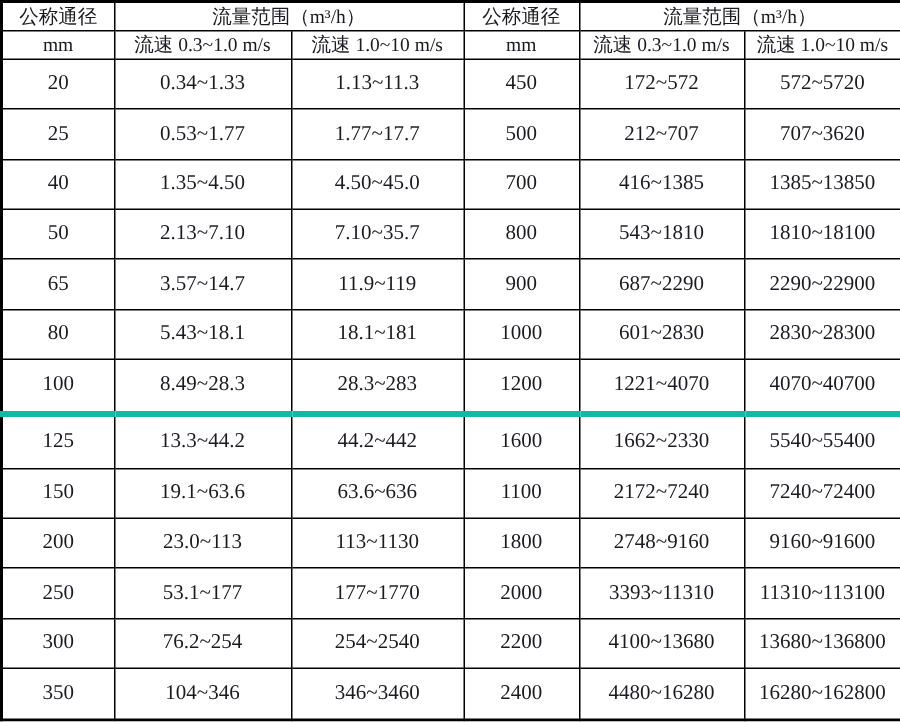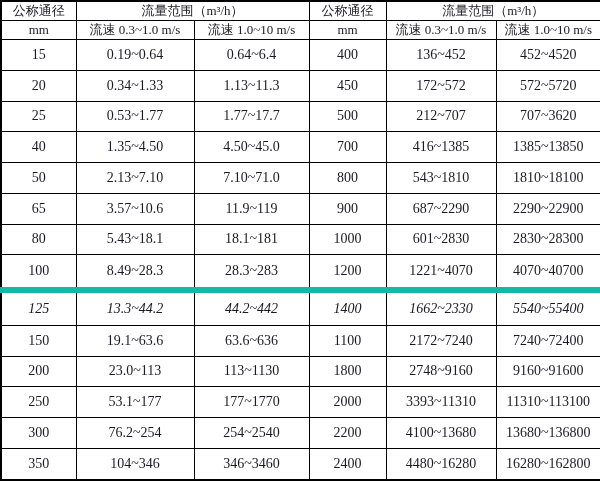--- a/index.html
+++ b/index.html
@@ -32,22 +32,21 @@
     white-space: nowrap;
   }
   .flow-table th {
     font-size: 13px;
   }
   .flow-table td {
     font-size: 14px;
   }
   
   .flow-table tr.thick-top td {
-    border-top: 6px solid #14b8a6;
-    font-style: italic;
+    border-top: 4px solid #14b8a6;
   }
 </style>
 </head>
 <body>
 
 <table class="flow-table">
   <colgroup>
     <col style="width:75px">
     <col style="width:118px">
     <col style="width:115px">
@@ -66,28 +65,20 @@
       <th>mm</th>
       <th>流速 0.3~1.0 m/s</th>
       <th>流速 1.0~10 m/s</th>
       <th>mm</th>
       <th>流速 0.3~1.0 m/s</th>
       <th>流速 1.0~10 m/s</th>
     </tr>
   </thead>
   <tbody>
     <tr>
-      <td>15</td>
-      <td>0.19~0.64</td>
-      <td>0.64~6.4</td>
-      <td>400</td>
-      <td>136~452</td>
-      <td>452~4520</td>
-    </tr>
-    <tr>
       <td>20</td>
       <td>0.34~1.33</td>
       <td>1.13~11.3</td>
       <td>450</td>
       <td>172~572</td>
       <td>572~5720</td>
     </tr>
     <tr>
       <td>25</td>
       <td>0.53~1.77</td>
@@ -100,28 +91,28 @@
       <td>40</td>
       <td>1.35~4.50</td>
       <td>4.50~45.0</td>
       <td>700</td>
       <td>416~1385</td>
       <td>1385~13850</td>
     </tr>
     <tr>
       <td>50</td>
       <td>2.13~7.10</td>
-      <td>7.10~71.0</td>
+      <td>7.10~35.7</td>
       <td>800</td>
       <td>543~1810</td>
       <td>1810~18100</td>
     </tr>
     <tr>
       <td>65</td>
-      <td>3.57~10.6</td>
+      <td>3.57~14.7</td>
       <td>11.9~119</td>
       <td>900</td>
       <td>687~2290</td>
       <td>2290~22900</td>
     </tr>
     <tr>
       <td>80</td>
       <td>5.43~18.1</td>
       <td>18.1~181</td>
       <td>1000</td>
@@ -133,21 +124,21 @@
       <td>8.49~28.3</td>
       <td>28.3~283</td>
       <td>1200</td>
       <td>1221~4070</td>
       <td>4070~40700</td>
     </tr>
     <tr class="thick-top">
       <td>125</td>
       <td>13.3~44.2</td>
       <td>44.2~442</td>
-      <td>1400</td>
+      <td>1600</td>
       <td>1662~2330</td>
       <td>5540~55400</td>
     </tr>
     <tr>
       <td>150</td>
       <td>19.1~63.6</td>
       <td>63.6~636</td>
       <td>1100</td>
       <td>2172~7240</td>
       <td>7240~72400</td>

